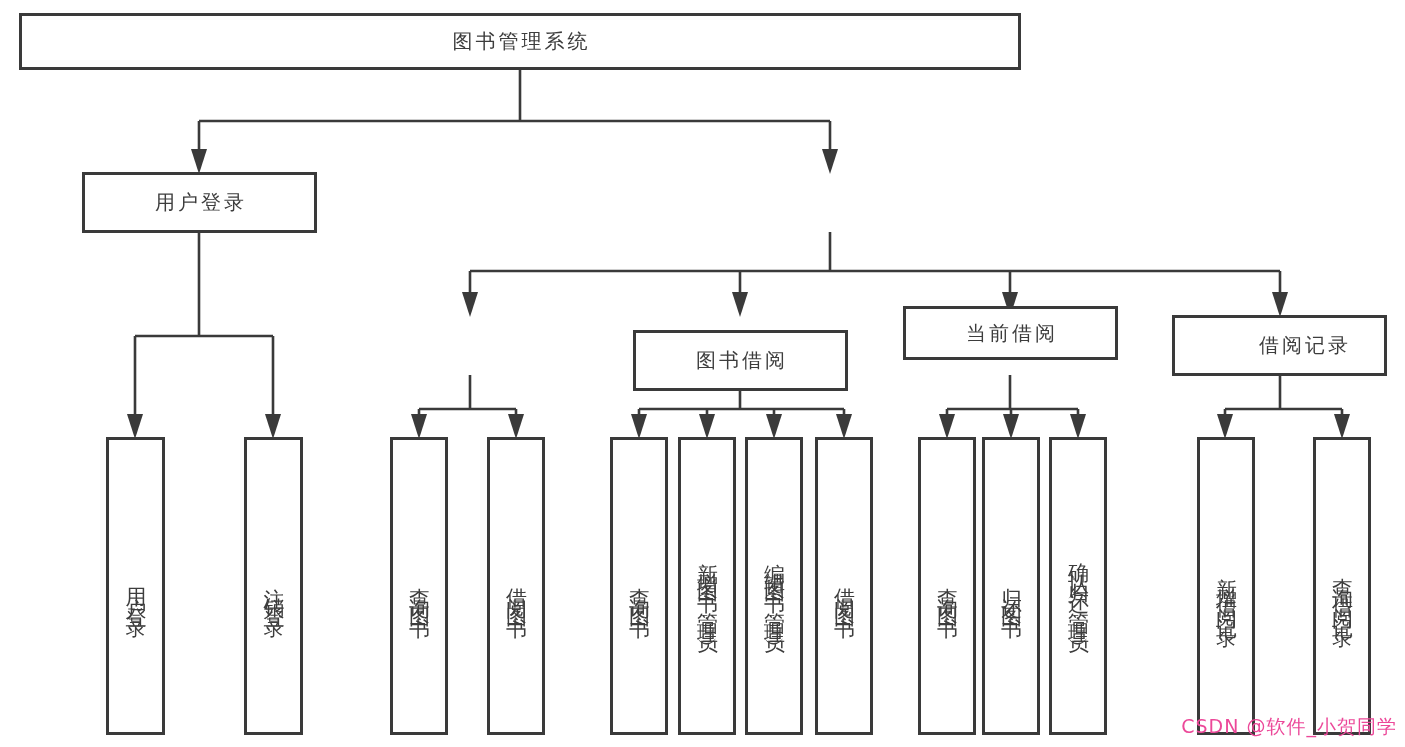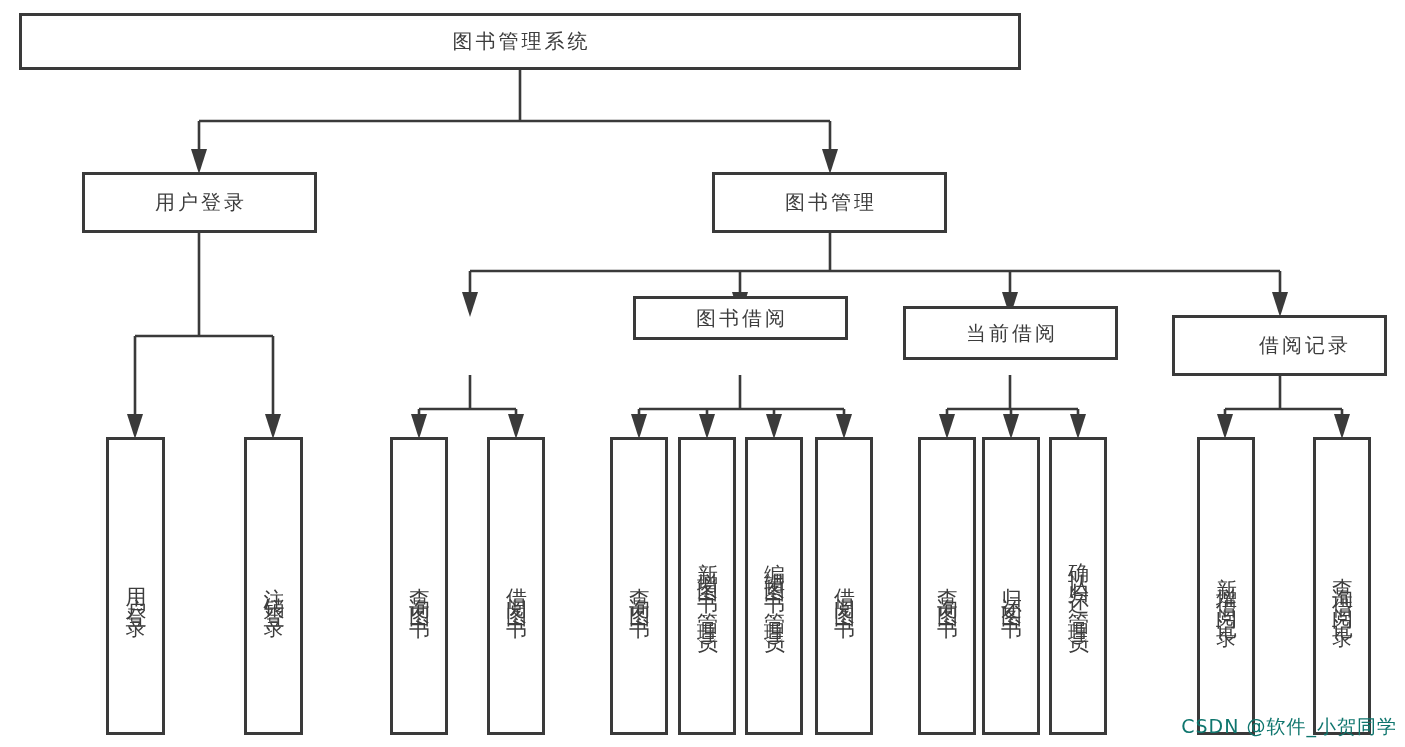--- a/index.html
+++ b/index.html
@@ -32,21 +32,21 @@
     line-height: 1;
     white-space: nowrap;
     transform: translateY(5px); 
   }
   .watermark {
     position: absolute;
     right: 8px;
     top: 714px;
     font-size: 19px;
     letter-spacing: 1px;
-    color: #0f766e;
+    color: #ec4899;
     z-index: 5;
     white-space: nowrap;
   }
 </style>
 </head>
 <body>
 
 <div class="canvas">
 
   <svg class="wires" viewBox="0 0 1405 747" xmlns="http://www.w3.org/2000/svg">
@@ -95,25 +95,22 @@
     </g>
   </svg>
 
   <div class="box h-box" style="left:19px; top:13px; width:1002px; height:57px;">
     <span>图书管理系统</span>
   </div>
 
   <div class="box h-box" style="left:82px; top:172px; width:235px; height:61px;">
     <span>用户登录</span>
   </div>
-  <div class="box h-box" style="left:712px; top:172px; width:235px; height:61px;">
-    <span>图书管理</span>
-  </div>
 
-  <div class="box h-box" style="left:633px; top:296px; width:215px; height:44px;">
+  <div class="box h-box" style="left:633px; top:330px; width:215px; height:61px;">
     <span>图书借阅</span>
   </div>
   <div class="box h-box" style="left:903px; top:306px; width:215px; height:54px;">
     <span>当前借阅</span>
   </div>
   <div class="box h-box" style="left:1172px; top:315px; width:215px; height:61px;padding-left:48px;">
     <span>借阅记录</span>
   </div>
 
   <div class="box v-box" style="left:106px; top:437px; width:59px; height:298px;">

